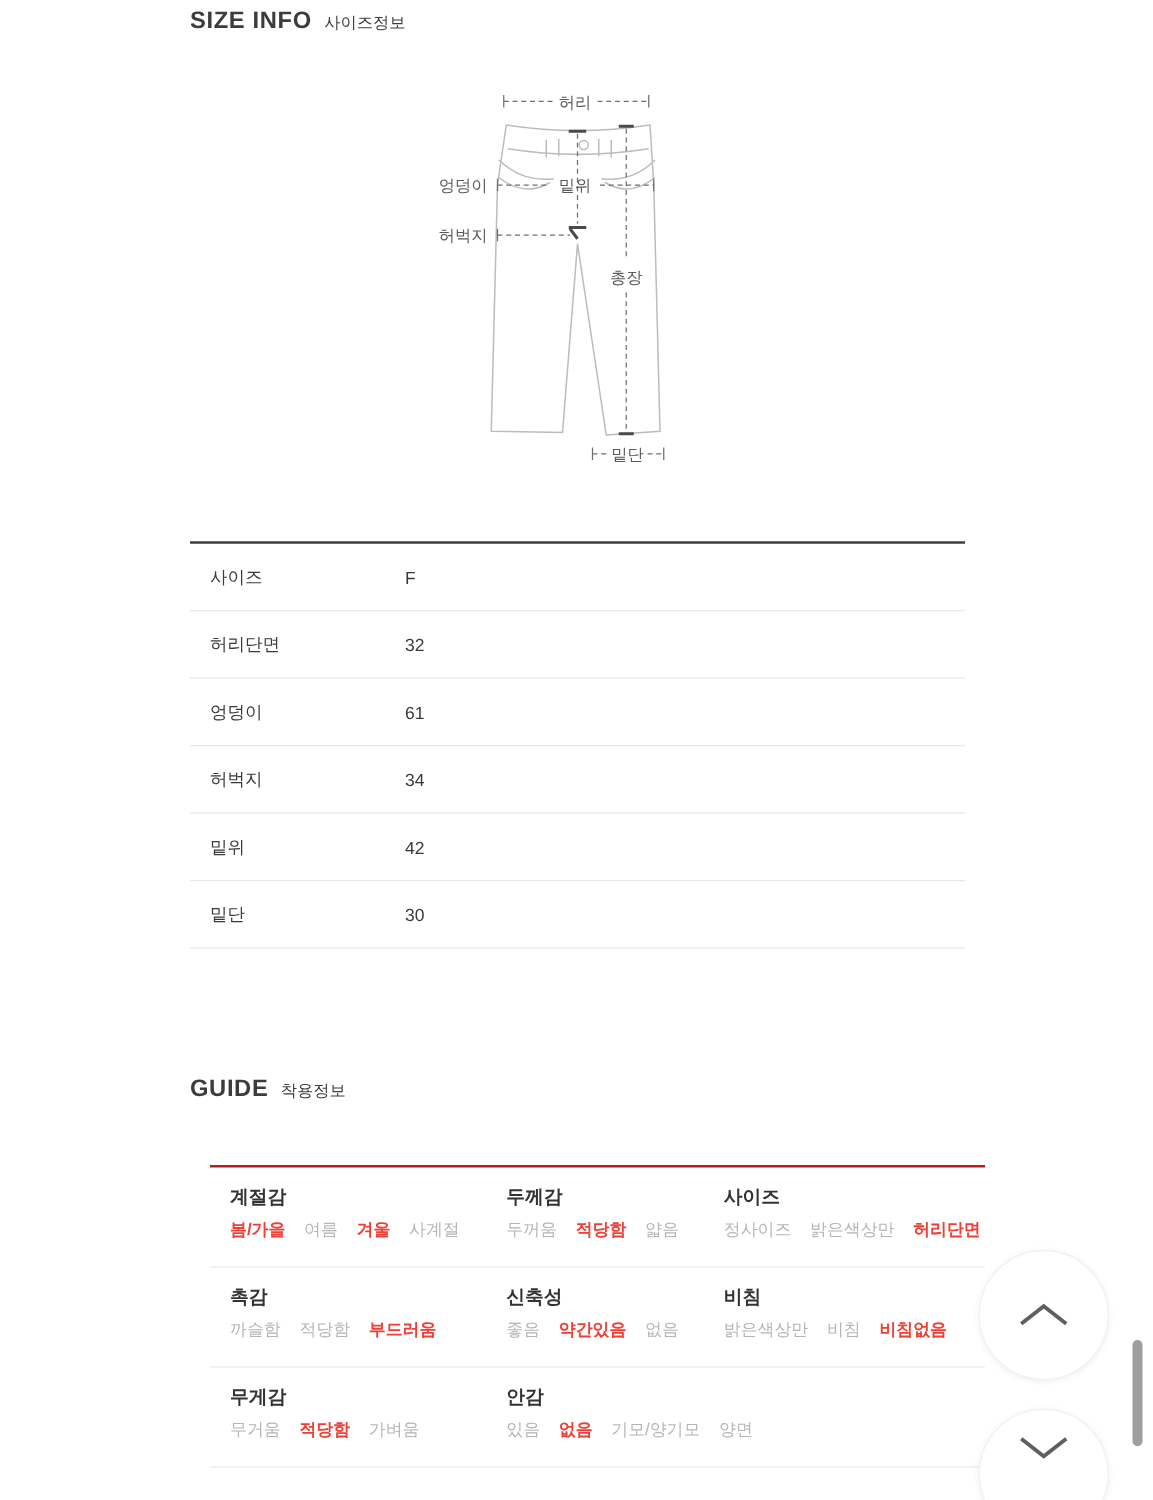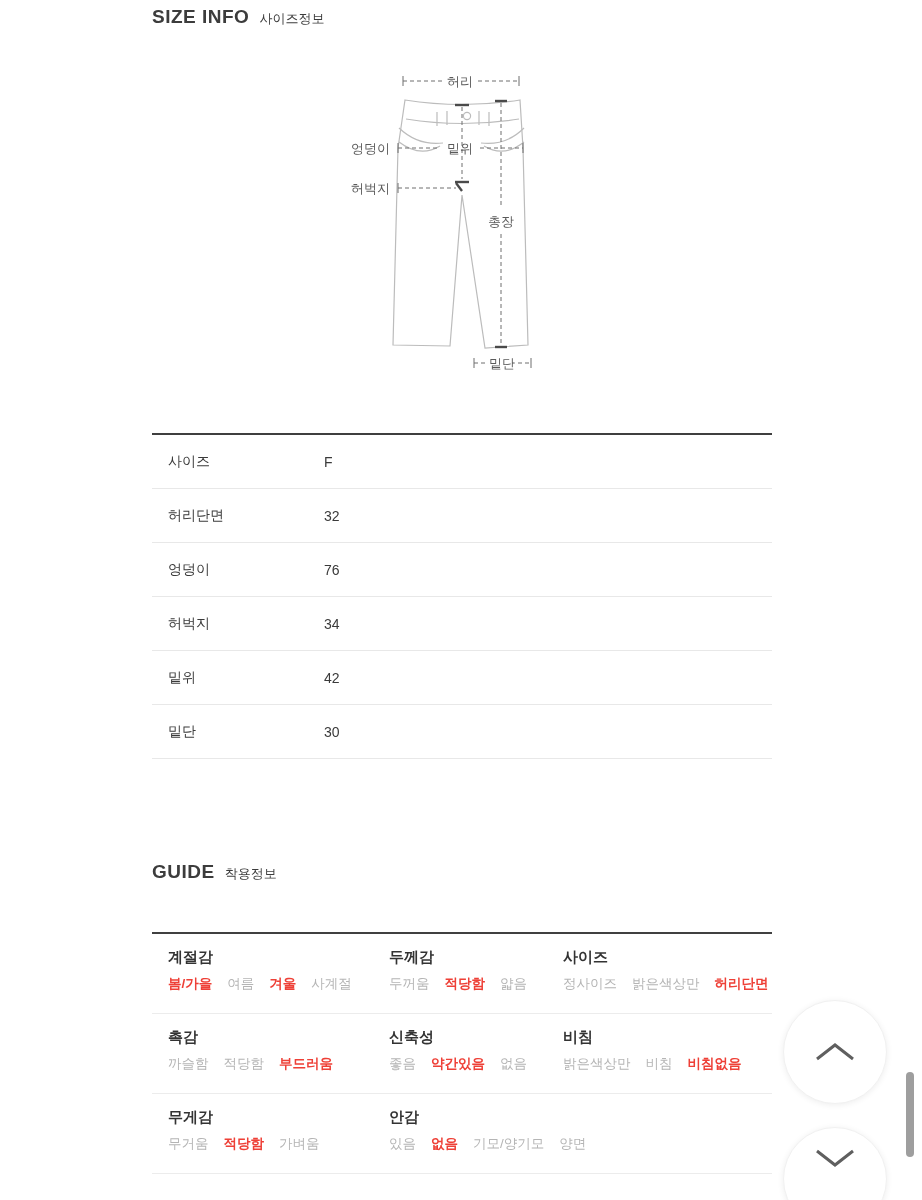--- a/index.html
+++ b/index.html
@@ -21,21 +21,21 @@
   .dash { stroke-dasharray:4 3; }
   .tick2 { stroke:#4a4a4a; stroke-width:2.4; }
 
   
   .size-table { position:absolute; left:152px; top:433px; width:620px; border-top:2px solid #3f3f3f; }
   .size-row { display:flex; align-items:center; height:54px; border-bottom:1px solid #e8e8e8; font-size:14px; }
   .size-row .lbl { width:172px; padding-left:16px; color:#3a3a3a; }
   .size-row .val { color:#3a3a3a; }
 
   
-  .guide-table { position:absolute; left:152px; top:932px; width:620px; border-top:2px solid #404040; }
+  .guide-table { position:absolute; left:168px; top:932px; width:620px; border-top:2px solid #b91c1c; }
   .guide-row { display:grid; grid-template-columns:237px 174px 1fr; height:80px; border-bottom:1px solid #ececec; }
   .guide-cell { padding-top:14px; }
   .guide-cell.first { padding-left:16px; }
   .guide-cell h4 { font-size:15px; font-weight:700; color:#333; }
   .opts { margin-top:8px; display:flex; gap:15px; font-size:13.5px; white-space:nowrap; }
   .opt { color:#b5b5b5; }
   .opt.on { color:#ee4037; font-weight:700; }
 
   
   .circle-btn {
@@ -101,21 +101,21 @@
     <div class="size-row">
       <span class="lbl">사이즈</span>
       <span class="val">F</span>
     </div>
     <div class="size-row">
       <span class="lbl">허리단면</span>
       <span class="val">32</span>
     </div>
     <div class="size-row">
       <span class="lbl">엉덩이</span>
-      <span class="val">76</span>
+      <span class="val">61</span>
     </div>
     <div class="size-row">
       <span class="lbl">허벅지</span>
       <span class="val">34</span>
     </div>
     <div class="size-row">
       <span class="lbl">밑위</span>
       <span class="val">42</span>
     </div>
     <div class="size-row">

